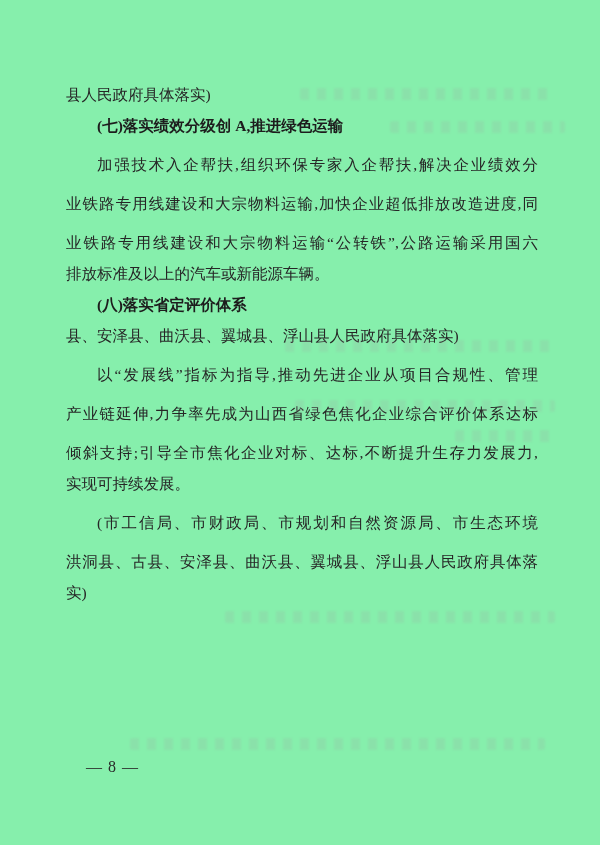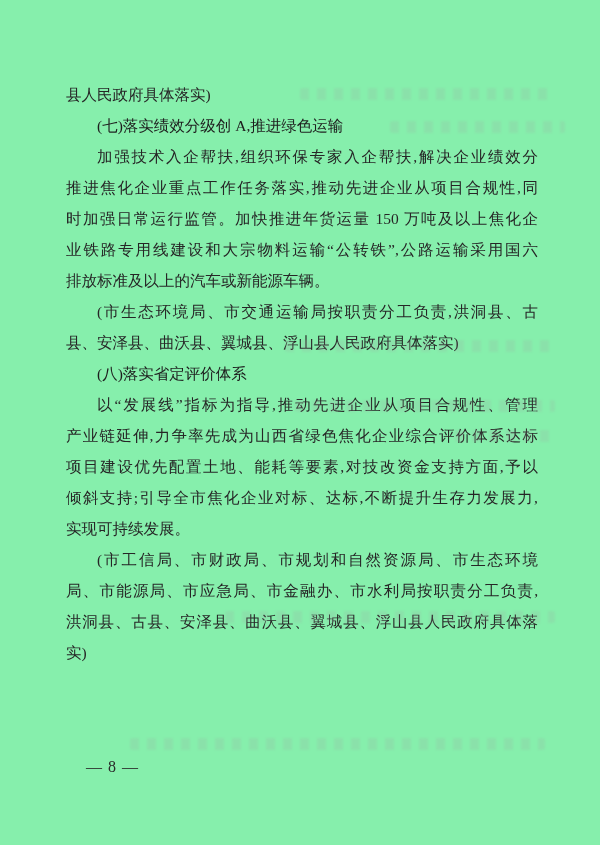--- a/index.html
+++ b/index.html
@@ -24,26 +24,27 @@
     font-size: 15.5px;
     line-height: 31px;
   }
   .line {
     text-align: justify;
     text-align-last: left;
     min-height: 31px;
   }
   .line.fill {
     text-align-last: justify;
+    margin-top: 8px;
   }
   .line.indent {
     text-indent: 2em;
   }
   .line.bold {
-    font-weight: 400;
+    font-weight: 700;
     color: #1d1d1d;
   }
   .page-number {
     position: absolute;
     left: 86px;
     top: 753px;
     font-size: 16px;
     line-height: 28px;
     letter-spacing: 1px;
     color: #2a2a2a;
@@ -65,34 +66,30 @@
 </style>
 </head>
 <body>
 
 <div class="paper">
 
   <div class="text-block">
     <div class="line">县人民政府具体落实)</div>
     <div class="line indent bold">(七)落实绩效分级创 A,推进绿色运输</div>
     <div class="line indent fill">加强技术入企帮扶,组织环保专家入企帮扶,解决企业绩效分</div>
-    <div class="line fill">推进焦化企业重点工作任务落实,推动先进企业从项目合规性,同</div>
-    <div class="line fill">时加强日常运行监管。加快推进年货运量 150 万吨及以上焦化企</div>
+    <div class="line fill">业铁路专用线建设和大宗物料运输,加快企业超低排放改造进度,同</div>
     <div class="line fill">业铁路专用线建设和大宗物料运输“公转铁”,公路运输采用国六</div>
     <div class="line">排放标准及以上的汽车或新能源车辆。</div>
-    <div class="line indent fill">(市生态环境局、市交通运输局按职责分工负责,洪洞县、古</div>
+    <div class="line indent bold">(八)落实省定评价体系</div>
     <div class="line">县、安泽县、曲沃县、翼城县、浮山县人民政府具体落实)</div>
-    <div class="line indent bold">(八)落实省定评价体系</div>
     <div class="line indent fill">以“发展线”指标为指导,推动先进企业从项目合规性、管理</div>
     <div class="line fill">产业链延伸,力争率先成为山西省绿色焦化企业综合评价体系达标</div>
-    <div class="line fill">项目建设优先配置土地、能耗等要素,对技改资金支持方面,予以</div>
     <div class="line fill">倾斜支持;引导全市焦化企业对标、达标,不断提升生存力发展力,</div>
     <div class="line">实现可持续发展。</div>
     <div class="line indent fill">(市工信局、市财政局、市规划和自然资源局、市生态环境</div>
-    <div class="line fill">局、市能源局、市应急局、市金融办、市水利局按职责分工负责,</div>
     <div class="line fill">洪洞县、古县、安泽县、曲沃县、翼城县、浮山县人民政府具体落</div>
     <div class="line">实)</div>
   </div>
 
   <div class="page-number">— 8 —</div>
 
   <div class="artifact" style="left:300px; top:88px;  width:250px;"></div>
   <div class="artifact" style="left:390px; top:121px; width:175px;"></div>
   <div class="artifact" style="left:285px; top:340px; width:265px;"></div>
   <div class="artifact" style="left:295px; top:400px; width:260px;"></div>

